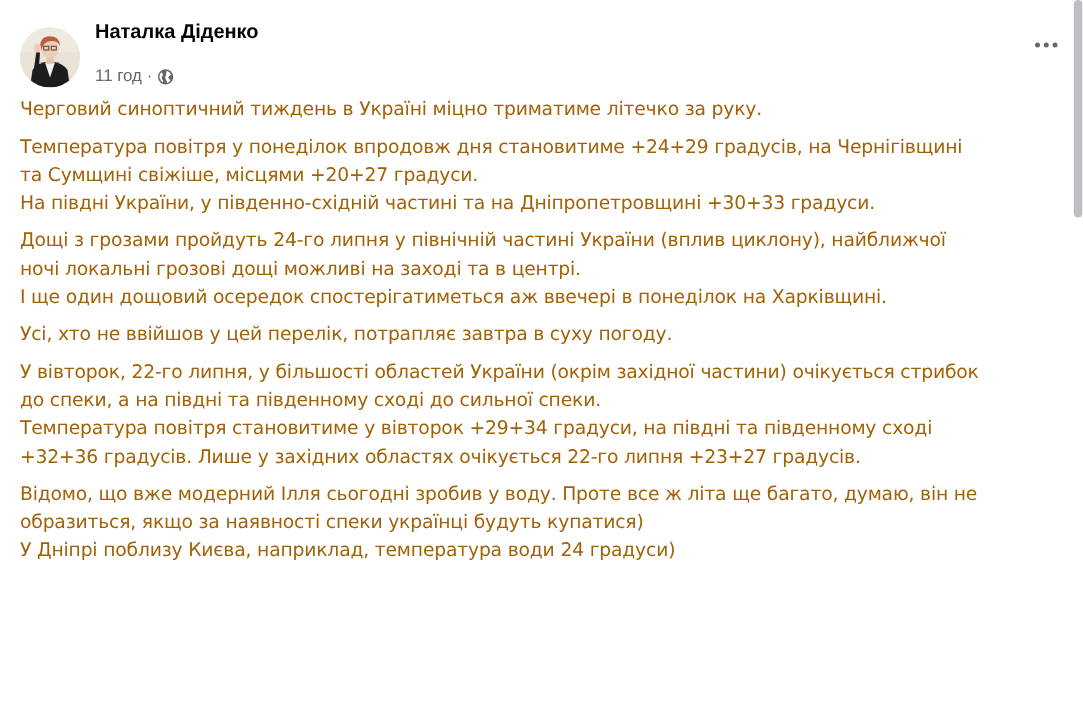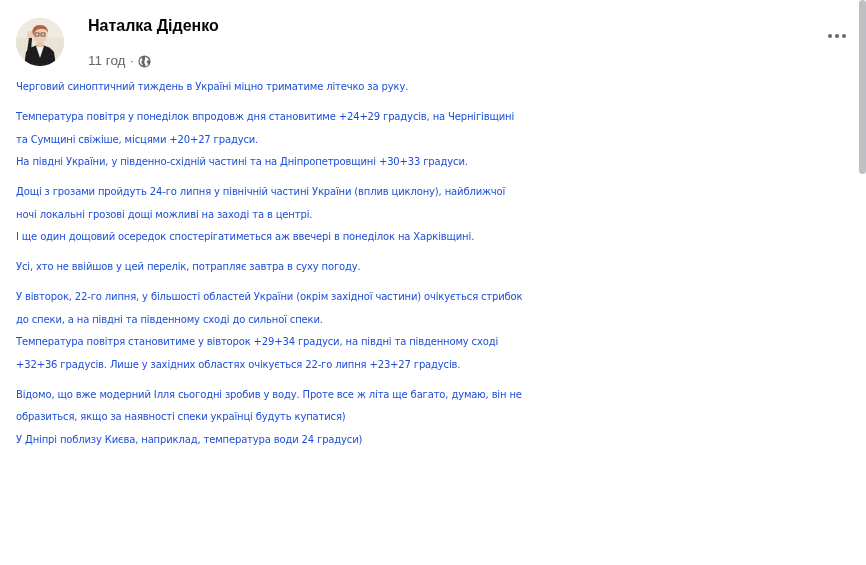--- a/index.html
+++ b/index.html
@@ -9,21 +9,21 @@
       font-family: "DejaVu Sans", "Liberation Sans", sans-serif;
       color: #050505;
     }
     .post {
       position: relative;
       width: 866px; height: 565px;
       background: #ffffff;
     }
     .header {
       position: absolute; left: 16px; top: 13px;
-      display: flex; align-items: center; gap: 12px;
+      display: flex; align-items: flex-end;
     }
     .avatar {
       width: 48px; height: 48px; border-radius: 50%;
       overflow: hidden; flex: none;
       background: #ece7dd;
       position: relative;
     }
     .avatar svg { display: block; }
     .meta { margin-left: 12px; margin-top: 2px; }
     .author {
@@ -53,21 +53,21 @@
       position: absolute; right: 0; top: 0; width: 8px; height: 565px;
     }
     .scroll-thumb {
       position: absolute; right: 0; top: 0;
       width: 7px; height: 174px;
       background: #bcc0c4; border-radius: 4px;
     }
     .body-text {
       position: absolute; left: 16px; top: 76px; width: 838px;
       font-family: "DejaVu Sans", sans-serif;
-      font-size: 10px; line-height: 22.5px; color: #1d4ed8;
+      font-size: 15px; line-height: 22.5px; color: #a16207;
       letter-spacing: -0.15px;
     }
     .para { margin-bottom: 7.5px; }
     .line { display: block; white-space: nowrap; }
   </style>
 </head>
 <body>
 
 <div class="post">
 

